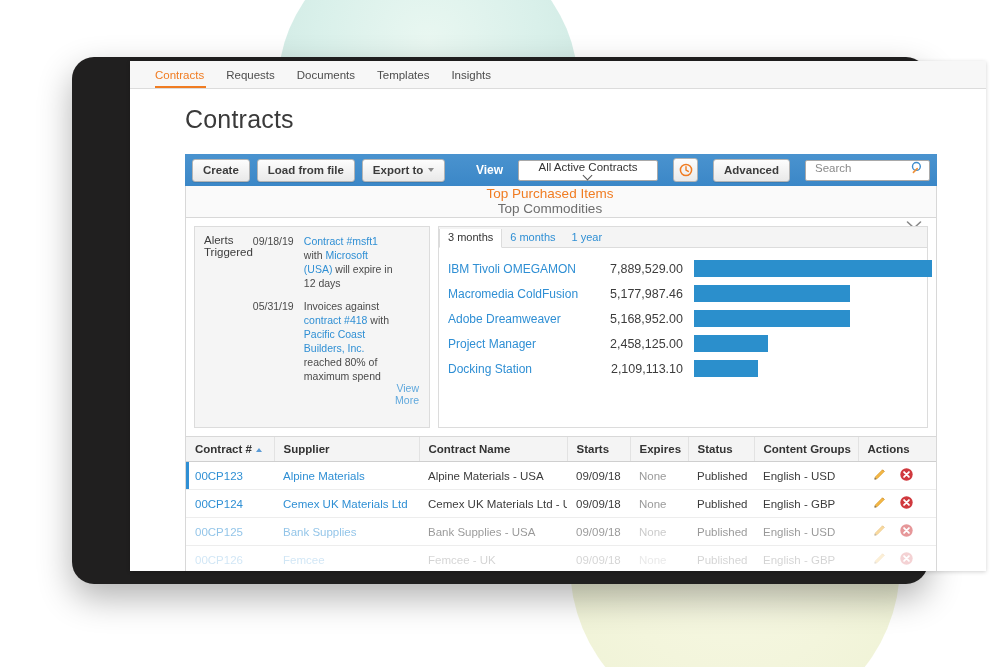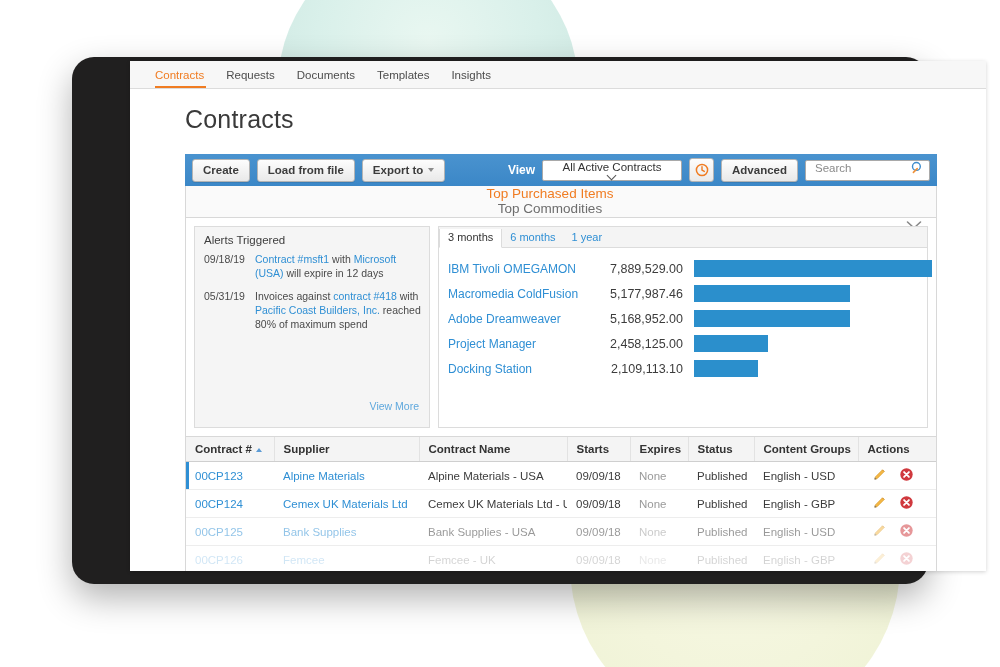--- a/index.html
+++ b/index.html
@@ -60,21 +60,21 @@
     background:linear-gradient(#fdfdfd,#e9e9e9);
     border:1px solid #b4b4b4;border-radius:3px;
     font-size:11.5px;font-weight:bold;color:#3c3c3c;
     height:21px;padding:0 10px;display:flex;align-items:center;gap:5px;
     box-shadow:0 1px 0 rgba(0,0,0,.08);cursor:pointer;white-space:nowrap;
   }
   .caret-down{
     width:0;height:0;border-left:3.5px solid transparent;border-right:3.5px solid transparent;
     border-top:4px solid #8c8c8c;display:inline-block;
   }
-  #tb-right{margin-left:auto;display:flex;align-items:center;gap:7px;}
+  #tb-right{margin-left:auto;display:flex;align-items:center;gap:15px;}
   #view-label{color:#fff;font-size:12px;font-weight:bold;}
   #view-select{
     width:140px;height:21px;background:#fff;border:1px solid #a9a9a9;border-radius:2px;
     display:flex;align-items:center;padding:0 6px;box-sizing:border-box;font-size:11.5px;color:#333;
     cursor:pointer;
     flex-direction:column;
   }
   #view-select .sel-val{flex:1;overflow:hidden;white-space:nowrap;}
   .chev{width:9px;height:9px;position:relative;}
   .chev:before{
@@ -103,21 +103,21 @@
   .wtab.active{color:#f07c22;}
   #widget-collapse{margin-left:auto;cursor:pointer;}
   
   #widget-body{
     border:1px solid #d8d8d8;border-top:0;background:#fff;padding:8px;box-sizing:border-box;
     display:flex;gap:0;height:219px;
   }
   
   #alerts{
     width:236px;background:#f5f5f5;border:1px solid #dcdcdc;box-sizing:border-box;
-    padding:7px 8px 10px 9px;display:flex;flex-direction:column;
+    padding:7px 8px 16px 9px;display:flex;flex-direction:row;
   }
   #alerts-title{font-size:11.5px;color:#3d3d3d;margin-bottom:6px;}
   .alert-row{display:flex;font-size:10.5px;line-height:14px;color:#4a4a4a;margin-bottom:9px;}
   .alert-date{width:51px;flex:0 0 51px;color:#4a4a4a;}
   .alert-text{flex:1;}
   .alert-text a{color:#2f8fd4;text-decoration:none;text-align:right;}
   #view-more{
     margin-top:auto;text-align:right;padding:0 2px 5px 0;
     font-size:10.5px;color:#5fa8dd;cursor:pointer;
   }

